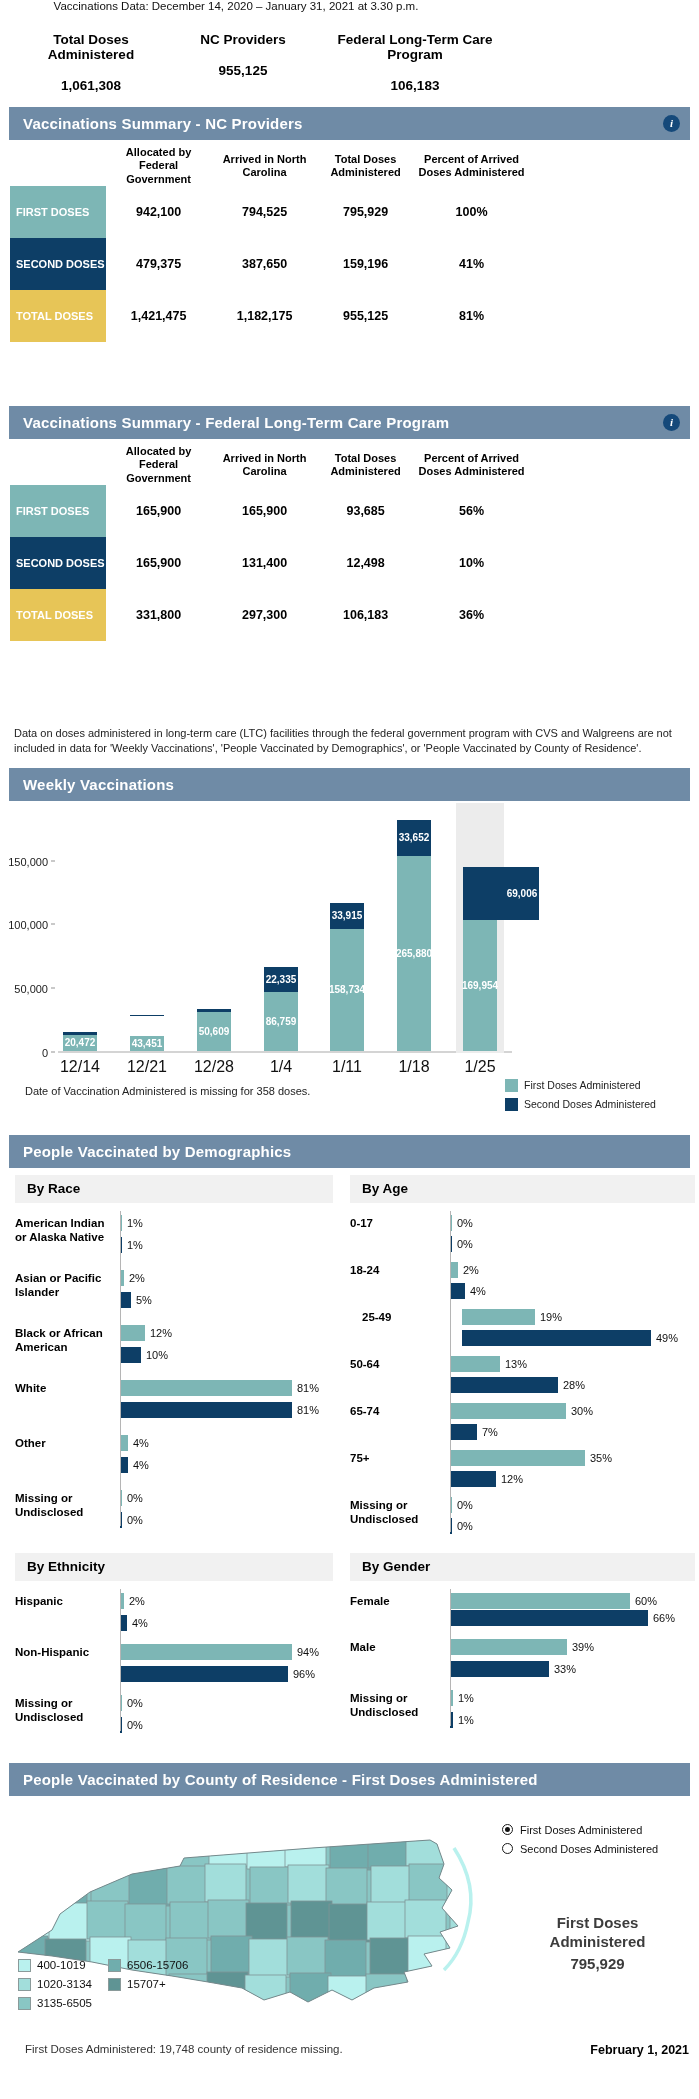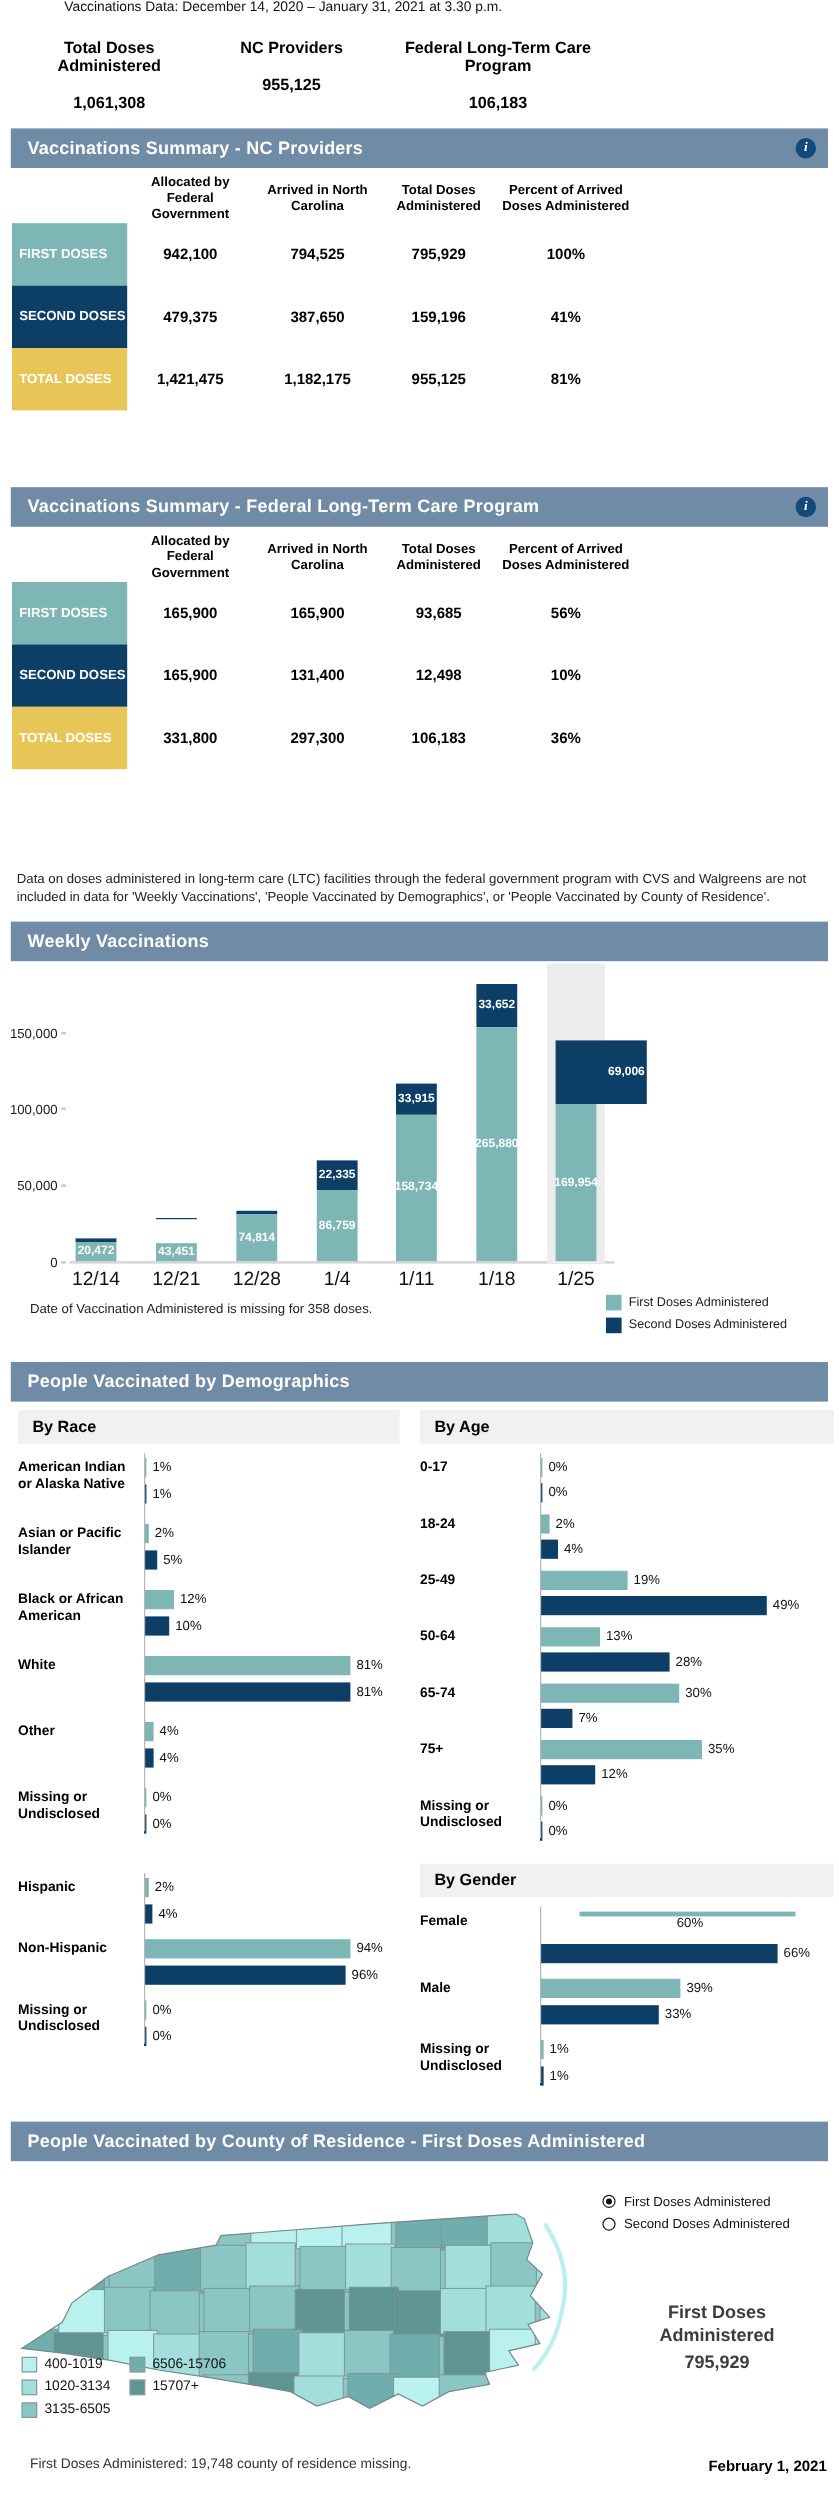--- a/index.html
+++ b/index.html
@@ -219,21 +219,21 @@
       </div>
       <div class="wk-bar" style="left: 130px; width: 34px; height: 36px;">
         <div class="seg seg-navy" style="height: 3px;"></div>
         <div class="seg seg-teal" style="height: 33px; flex: 1 1 auto; margin-top: 20px;">
           <span>43,451</span>
         </div>
       </div>
       <div class="wk-bar" style="left: 197px; width: 34px; height: 42px;">
         <div class="seg seg-navy" style="height: 3px;"></div>
         <div class="seg seg-teal" style="height: 39px; flex: 1 1 auto;">
-          <span>74,814</span>
+          <span>50,609</span>
         </div>
       </div>
       <div class="wk-bar" style="left: 264px; width: 34px; height: 84px;">
         <div class="seg seg-navy" style="height: 29px;">
           <span>22,335</span>
         </div>
         <div class="seg seg-teal" style="height: 67px; flex: 1 1 auto;">
           <span>86,759</span>
         </div>
       </div>
@@ -398,21 +398,21 @@
               <div class="bar-line" style="margin-bottom: 5px;">
                 <div class="hbar teal" style="width: 8px;"></div>
                 <span class="pct">2%</span>
               </div>
               <div class="bar-line">
                 <div class="hbar navy" style="width: 15px;"></div>
                 <span class="pct">4%</span>
               </div>
             </div>
           </div>
-          <div class="demo-row" style="margin-bottom: 10px;">
+          <div class="demo-row" style="margin-bottom: 10px; margin-left: 12px;">
             <div class="demo-label" style="width: 100px;">25-49</div>
             <div class="bars-col">
               <div class="bar-line" style="margin-bottom: 5px;">
                 <div class="hbar teal" style="width: 73px;"></div>
                 <span class="pct">19%</span>
               </div>
               <div class="bar-line">
                 <div class="hbar navy" style="width: 189px;"></div>
                 <span class="pct">49%</span>
               </div>
@@ -469,20 +469,21 @@
                 <span class="pct">0%</span>
               </div>
             </div>
           </div>
         </div>
     </div>
   </div>
 
   <div class="demo-wrap" style="margin-top:8px;">
     <div class="demo-panel left">
+      <div class="demo-band">By Ethnicity</div>
       <div class="demo-rows" id="panel-ethnicity">
           <div class="demo-axis" style="left: 105px;"></div>
           <div class="demo-row" style="margin-bottom: 13px;">
             <div class="demo-label" style="width: 105px;">Hispanic</div>
             <div class="bars-col">
               <div class="bar-line" style="margin-bottom: 6px;">
                 <div class="hbar teal" style="width: 4px;"></div>
                 <span class="pct">2%</span>
               </div>
               <div class="bar-line">
@@ -519,21 +520,21 @@
           </div>
         </div>
     </div>
     <div class="demo-panel right">
       <div class="demo-band">By Gender</div>
       <div class="demo-rows" id="panel-gender">
           <div class="demo-axis" style="left: 100px;"></div>
           <div class="demo-row" style="margin-bottom: 13px;">
             <div class="demo-label" style="width: 100px;">Female</div>
             <div class="bars-col">
-              <div class="bar-line" style="margin-bottom: 11px; flex-direction: column;">
+              <div class="bar-line" style="margin-bottom: 1px;">
                 <div class="hbar teal" style="width: 180px;"></div>
                 <span class="pct">60%</span>
               </div>
               <div class="bar-line">
                 <div class="hbar navy" style="width: 198px;"></div>
                 <span class="pct">66%</span>
               </div>
             </div>
           </div>
           <div class="demo-row" style="margin-bottom: 13px;">

